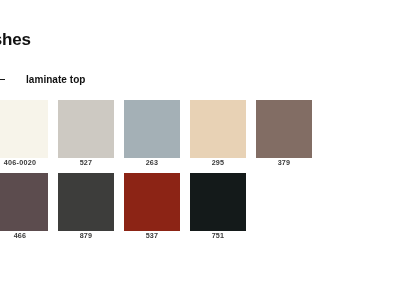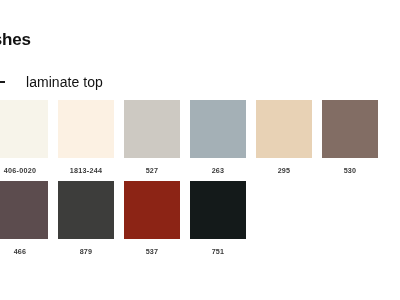--- a/index.html
+++ b/index.html
@@ -47,22 +47,22 @@
     gap: 9px;
     white-space: nowrap;
   }
   .legend-dash {
     display: block;
     width: 13px;
     height: 1.6px;
     background: #1a1a1a;
   }
   .legend-label {
-    font-size: 14px;
-    font-weight: 400;
+    font-size: 10px;
+    font-weight: 700;
     letter-spacing: 0.05px;
     color: #111111;
     padding-left: 12px;
   }
 
   .swatch-grid {
     position: absolute;
     left: -8px;
     top: 100px;
     width: 430px;
@@ -77,21 +77,20 @@
     display: flex;
     flex-direction: column;
     align-items: center;
   }
   .swatch-chip {
     width: 56px;
     height: 58px;
     display: block;
   }
   .swatch-label {
-    margin-top: 8px;
     font-size: 7.2px;
     font-weight: bold;
     letter-spacing: 0.25px;
     color: #3a3a3a;
     text-align: center;
     line-height: 9px;
     white-space: nowrap;
   }
 </style>
 </head>
@@ -107,38 +106,34 @@
   </div>
 
   <div class="swatch-grid">
 
     <div class="swatch-row">
       <div class="swatch-cell">
         <span class="swatch-chip" style="background: rgb(247, 244, 234);"></span>
         <span class="swatch-label">406-0020</span>
       </div>
       <div class="swatch-cell">
-        <span class="swatch-chip" style="background: rgb(252, 241, 227);"></span>
-        <span class="swatch-label">1813-244</span>
-      </div>
-      <div class="swatch-cell">
         <span class="swatch-chip" style="background: rgb(205, 201, 194);"></span>
         <span class="swatch-label">527</span>
       </div>
       <div class="swatch-cell">
         <span class="swatch-chip" style="background: rgb(164, 176, 182);"></span>
         <span class="swatch-label">263</span>
       </div>
       <div class="swatch-cell">
         <span class="swatch-chip" style="background: rgb(232, 210, 181);"></span>
         <span class="swatch-label">295</span>
       </div>
       <div class="swatch-cell">
         <span class="swatch-chip" style="background: rgb(130, 109, 100);"></span>
-        <span class="swatch-label">530</span>
+        <span class="swatch-label">379</span>
       </div>
     </div>
 
     <div class="swatch-row">
       <div class="swatch-cell">
         <span class="swatch-chip" style="background: rgb(92, 76, 78);"></span>
         <span class="swatch-label">466</span>
       </div>
       <div class="swatch-cell">
         <span class="swatch-chip" style="background: rgb(61, 61, 59);"></span>

